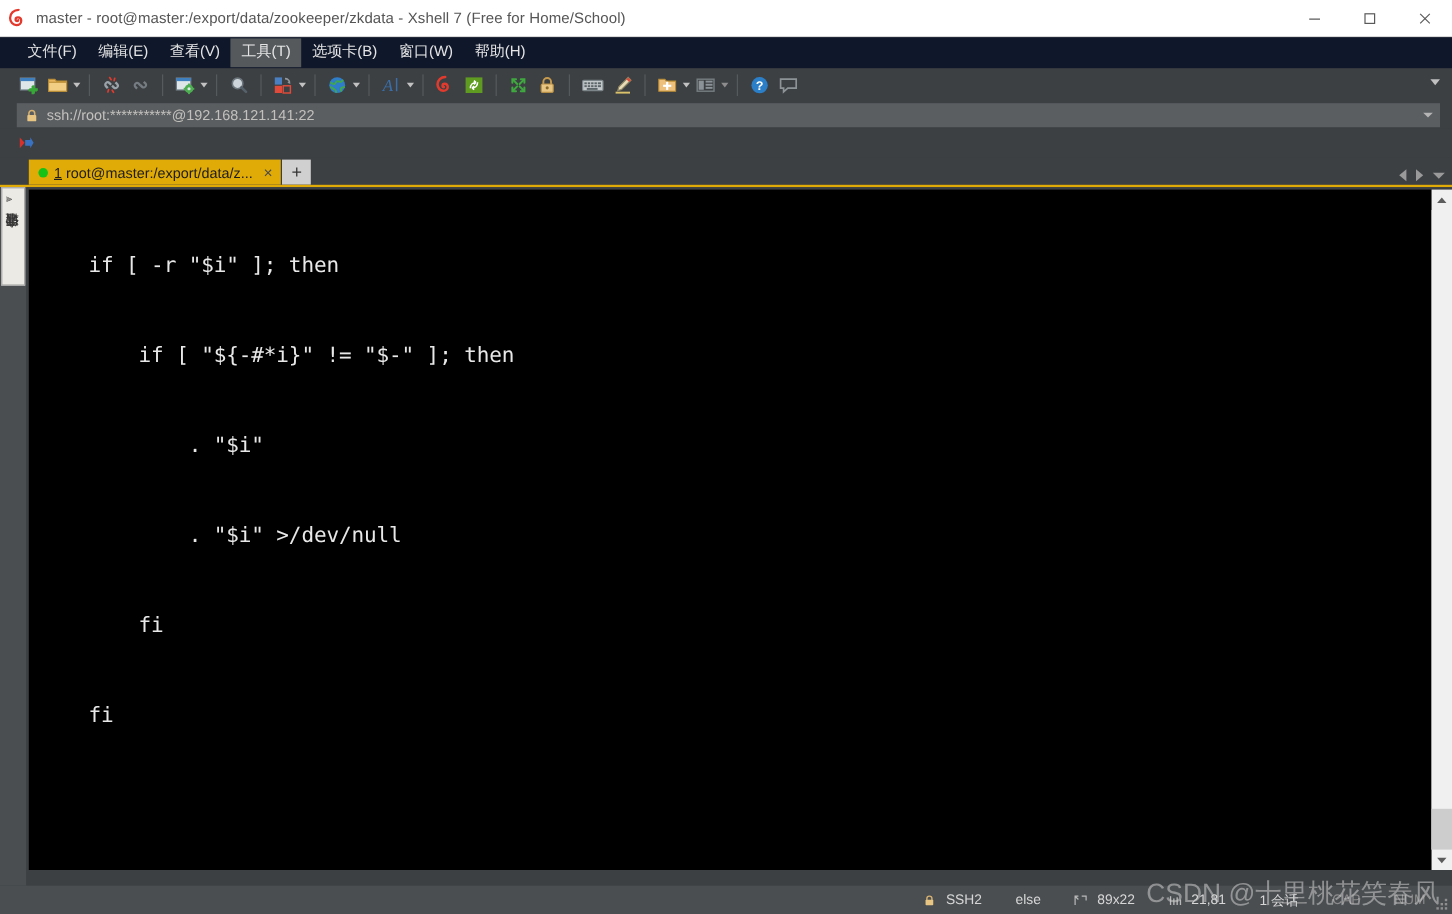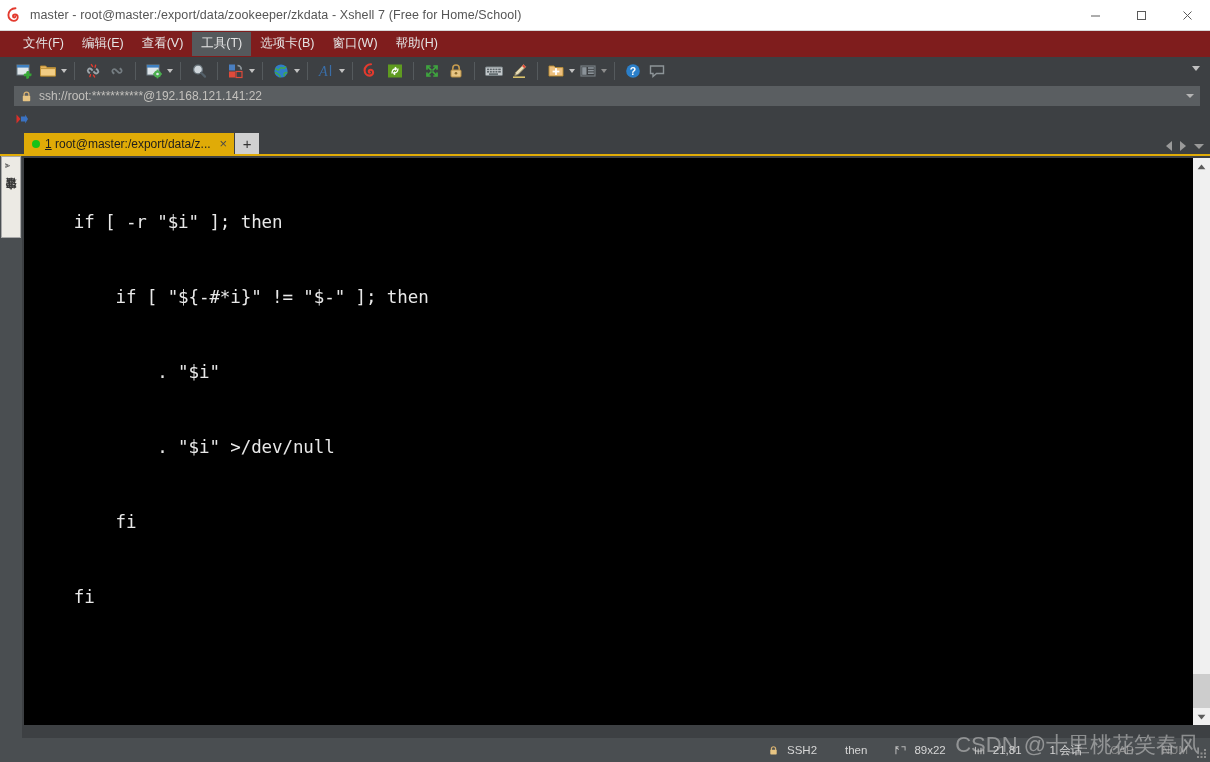--- a/index.html
+++ b/index.html
@@ -35,21 +35,21 @@
   .tb-spacer { flex: 1; }
   .wbtn {
     width: 46px; height: 31px;
     display: flex; align-items: center; justify-content: center;
     color: #666;
   }
 
   
   .menubar {
     height: 26px;
-    background: #7f1d1d;
+    background: #0f172a;
     display: flex; align-items: center;
     padding-left: 14px;
     flex: none;
   }
   .menuitem {
     font-size: 12.5px;
     color: #e4e4e4;
     padding: 3px 9px 4px 9px;
     white-space: nowrap;
   }
@@ -638,21 +638,21 @@
 
     <div class="stitem">
       <svg width="11" height="11" viewBox="0 0 12 12">
         <path d="M3.7 5.4V4.2a2.3 2.3 0 014.6 0v1.2" fill="none" stroke="#d6b070" stroke-width="1.3"></path>
         <rect x="2.5" y="5.3" width="7" height="5" rx="0.7" fill="#e8c583"></rect>
       </svg>
       <span>SSH2</span>
     </div>
 
     <div class="stitem">
-      <span>then</span>
+      <span>else</span>
     </div>
 
     <div class="stitem">
       <svg width="11" height="11" viewBox="0 0 12 12">
         <path d="M1 10V2h3M1 2l3 3M7 2h4v4" fill="none" stroke="#b9b9b9" stroke-width="1.1"></path>
       </svg>
       <span>89x22</span>
     </div>
 
     <div class="stitem">

